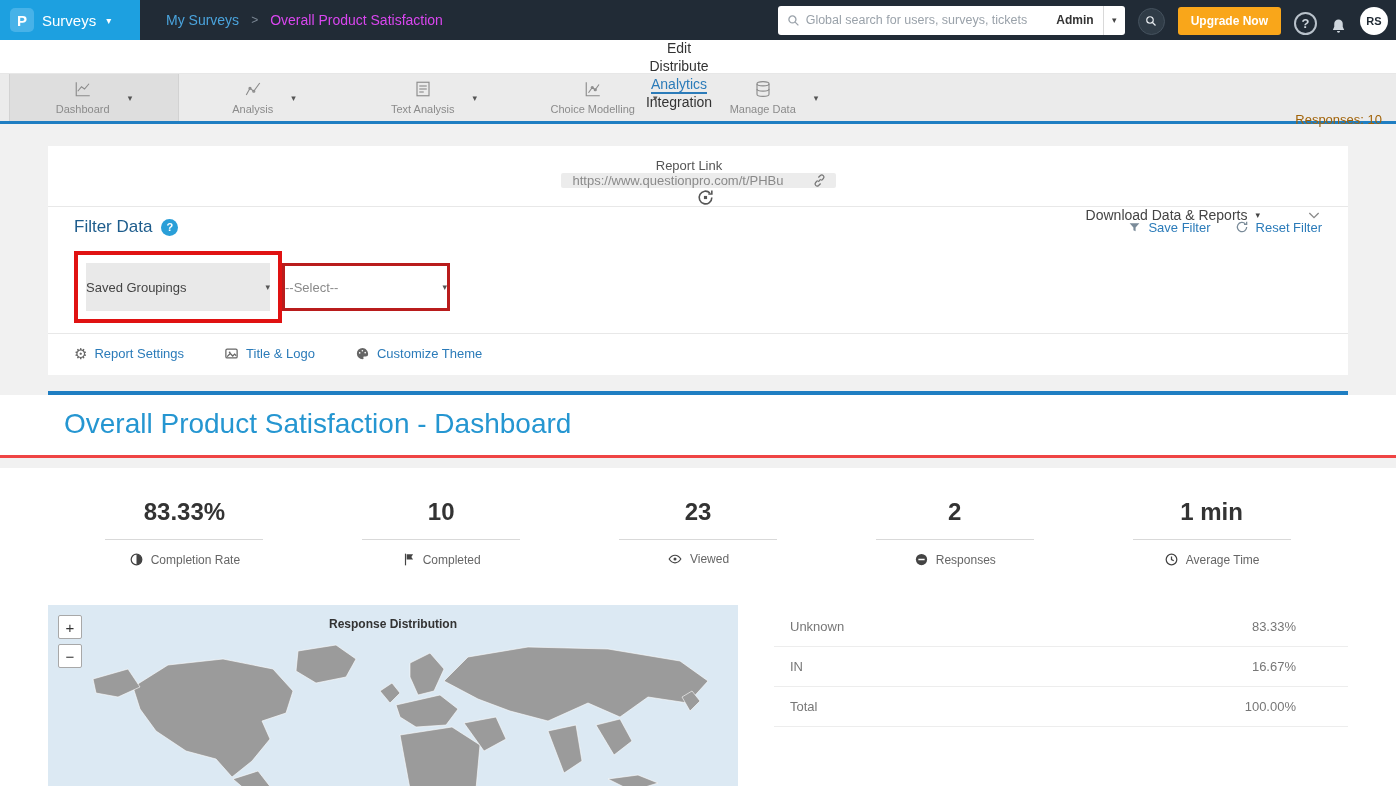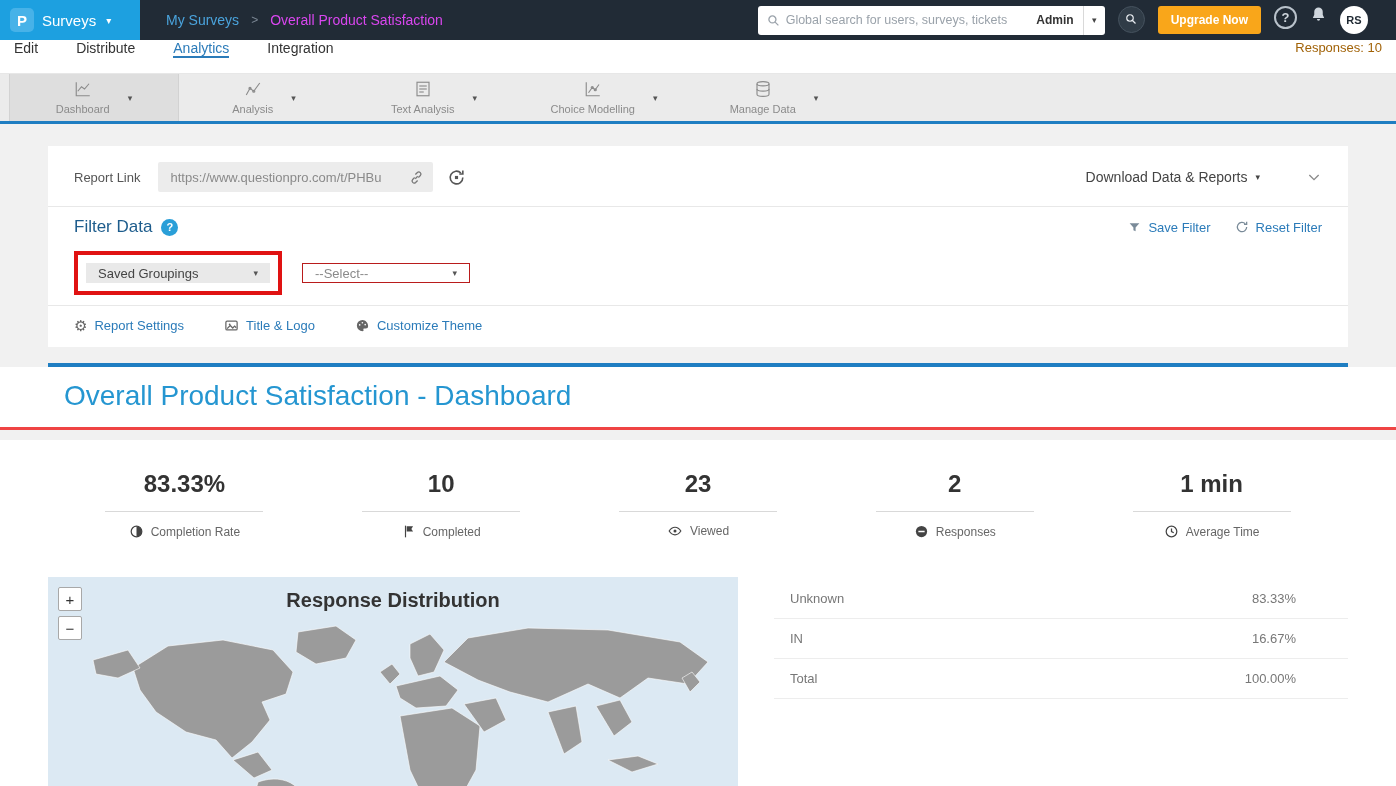--- a/index.html
+++ b/index.html
@@ -9,71 +9,71 @@
   
   .topbar { height:40px; background:#212b36; display:flex; align-items:center; }
   .brand { width:140px; height:40px; background:#1da0e0; display:flex; align-items:center; gap:8px; padding:0 10px; cursor:pointer; flex:none; }
   .brand-logo { width:24px; height:24px; background:#47b2e8; border-radius:5px; color:#fff; font-weight:bold; font-size:15px; display:flex; align-items:center; justify-content:center; }
   .brand-label { color:#fff; font-size:15px; }
   .brand-caret { color:#fff; font-size:10px; margin-left:2px; }
   .breadcrumb { display:flex; align-items:center; margin-left:26px; }
   .bc-parent { color:#4aa3dc; font-size:14px; text-decoration:none; cursor:pointer; }
   .bc-sep { color:#7b8794; font-size:12px; margin:0 12px; }
   .bc-current { color:#d946ef; font-size:14px; }
-  .top-right { margin-left:auto; display:flex; align-items:flex-start; gap:13px; padding-right:28px; }
+  .top-right { margin-left:auto; display:flex; align-items:flex-end; gap:13px; padding-right:8px; }
   .searchbox { width:347px; height:29px; background:#fff; border-radius:3px; display:flex; align-items:center; overflow:hidden; }
   .sb-icon { color:#9aa2aa; margin:0 6px 0 9px; display:flex; }
   .sb-input { flex:1; border:0; outline:none; font-size:12.5px; color:#555; font-family:"Liberation Sans", sans-serif; }
   .sb-input::placeholder { color:#9aa2aa; }
   .sb-scope { font-size:12px; font-weight:bold; color:#333; padding:0 9px; cursor:pointer; }
   .sb-caret { width:22px; height:29px; border-left:1px solid #d9d9d9; display:flex; align-items:center; justify-content:center; color:#444; font-size:9px; cursor:pointer; }
   .circle-search { width:27px; height:27px; border-radius:50%; background:#303c47; border:1px solid #45525e; color:#e6eaee; display:flex; align-items:center; justify-content:center; cursor:pointer; }
   .upgrade { background:#f9a61a; color:#fff; font-weight:bold; font-size:12px; border:0; border-radius:3px; padding:7px 13px; cursor:pointer; font-family:"Liberation Sans", sans-serif; }
   .help-circle { width:23px; height:23px; border-radius:50%; border:2px solid #b9c2cb; color:#cfd6dd; font-size:13px; font-weight:bold; display:flex; align-items:center; justify-content:center; cursor:pointer; }
   .bell { color:#cfd6dd; display:flex; cursor:pointer; }
   .avatar { width:28px; height:28px; border-radius:50%; background:#ffffff; color:#1f2933; font-size:11px; font-weight:bold; display:flex; align-items:center; justify-content:center; cursor:pointer; }
 
   
-  .nav { height:34px; background:#fff; display:flex; align-items:flex-start; padding:0 14px; border-bottom:1px solid #e7e7e7; }
+  .nav { height:34px; background:#fff; display:flex; align-items:center; padding:0 14px; border-bottom:1px solid #e7e7e7;flex-direction:column; }
   .nav-tab { display:flex; align-items:center; margin-right:38px; font-size:14px; color:#333; cursor:pointer; border-bottom:2px solid transparent; }
   .nav-tab.active { color:#2b7bb9; border-bottom-color:#2b7bb9; }
   .responses { margin-left:auto; display:flex; align-items:center; color:#a16207; font-size:13px; }
 
   
   .toolbar { height:50px; background:#ebebeb; display:flex; align-items:stretch; border-bottom:3px solid #1f7ec2; }
   .tool-item { min-width:170px; display:flex; align-items:center; justify-content:center; cursor:pointer; }
   .tool-item.active { background:#dedede; border-right:1px solid #d2d2d2; border-left:1px solid #d2d2d2; margin-left:9px; }
   .tool-col { display:flex; flex-direction:column; align-items:center; gap:1px; color:#8b8b8b; }
   .tool-label { font-size:11px; color:#8b8b8b; }
   .tool-caret { color:#555; font-size:9px; margin-left:18px; }
 
   
   .card1 { margin:22px 48px 0; background:#fff; padding:12px 26px 14px; }
-  .report-row { display:flex; align-items:center; height:38px; }
+  .report-row { display:flex; align-items:center; height:38px;flex-direction:column; }
   .rl-label { font-size:13px; color:#555; margin-right:18px; }
   .rl-input { width:275px; height:30px; background:#ececec; border-radius:2px; display:flex; align-items:center; padding:0 9px 0 12px; gap:8px; }
   .rl-input input { flex:1; min-width:0; background:transparent; border:0; outline:none; font-size:13px; color:#8a8a8a; font-family:"Liberation Sans", sans-serif; }
   .rl-link-icon { color:#777; display:flex; cursor:pointer; }
   .rl-refresh { margin-left:14px; color:#555; display:flex; cursor:pointer; }
   .report-right { margin-left:auto; display:flex; align-items:center; gap:46px; }
   .download { font-size:14px; color:#444; cursor:pointer; display:flex; align-items:center; gap:8px; }
   .download .dl-caret { font-size:9px; color:#444; }
   .collapse-chevron { color:#8a8a8a; display:flex; cursor:pointer; }
   .hr { height:1px; background:#e8e8e8; margin:10px -26px; }
   .filter-head { display:flex; align-items:center; margin-top:8px; }
   .filter-title { font-size:17px; color:#1d5c8c; }
   .filter-help { width:17px; height:17px; border-radius:50%; background:#2a9fd8; color:#fff; font-size:11px; font-weight:bold; display:flex; align-items:center; justify-content:center; margin-left:9px; cursor:pointer; }
   .filter-actions { margin-left:auto; display:flex; align-items:center; gap:24px; }
   .filter-action { display:flex; align-items:center; gap:7px; color:#2b7bb9; font-size:13px; cursor:pointer; }
   .filter-action .fa-icon { color:#7a8b99; display:flex; }
   .selects-row { display:flex; align-items:center; margin:14px 0 4px; }
   .red-annotation { border:4px solid #e01212; padding:8px; display:inline-block; }
-  .select { height:20px; display:flex; align-items:center; justify-content:space-between; padding:0 12px; font-size:13px; cursor:pointer; }
+  .select { height:48px; display:flex; align-items:center; justify-content:space-between; padding:0 0; font-size:13px; cursor:pointer; }
   .select-groupings { width:184px; background:#e9e9e9; color:#444; }
-  .select-plain { width:168px; background:#fff; border:1px solid #b91c1c; color:#8a8a8a; margin-left:20px; }
+  .select-plain { width:168px; background:#fff; border:3px solid #b91c1c; color:#8a8a8a; }
   .select .select-caret { font-size:9px; color:#555; }
   .links-row { display:flex; align-items:center; gap:40px; margin-top:12px; }
   .cfg-link { display:flex; align-items:center; gap:7px; color:#2b7bb9; font-size:13px; cursor:pointer; }
   .cfg-link .cl-icon { color:#666; display:flex; font-size:15px; line-height:1; }
 
   
   .blue-bar { height:4px; background:#1f7ec2; margin:16px 48px 0; }
   .title-band { background:#fff; padding:13px 0 15px 64px; border-bottom:3px solid #ef4444; }
   .page-title { font-size:28px; color:#2596d1; }
   .gap-band { height:10px; background:#f1f1f1; }
@@ -83,21 +83,21 @@
   .stats-row { display:flex; padding:0 56px; }
   .stat { flex:1; text-align:center; }
   .stat-value { font-size:24px; font-weight:bold; color:#333; }
   .stat-rule { width:158px; height:1px; background:#d9d9d9; margin:13px auto 12px; }
   .stat-label-row { display:inline-flex; align-items:flex-end; gap:7px; color:#666; font-size:12px; }
   .stat-icon { color:#444; display:flex; }
 
   
   .bottom { display:flex; margin:34px 48px 0; gap:36px; }
   .map-card { width:690px; flex:none; background:#dce9f3; position:relative; height:420px; }
-  .map-title { text-align:center; font-size:20px; font-weight:bold; color:#333; padding-top:12px; }
+  .map-title { text-align:center; font-size:12px; font-weight:bold; color:#333; padding-top:12px; }
   .zoom-controls { position:absolute; top:10px; left:10px; display:flex; flex-direction:column; gap:5px; }
   .zoom-btn { width:24px; height:24px; background:#fff; border:1px solid #a8a8a8; border-radius:2px; font-size:15px; color:#333; display:flex; align-items:center; justify-content:center; cursor:pointer; font-family:"Liberation Sans", sans-serif; }
   .worldmap { display:block; margin-top:8px; }
   .table-card { flex:1; margin-top:2px; }
   .tbl-head { display:flex; align-items:center; justify-content:space-between; background:#f5f5f5; border-top:1px solid #e4e4e4; border-bottom:1px solid #e4e4e4; padding:9px 16px; color:#555; font-size:13px; }
   .tbl-head-right { display:flex; align-items:center; gap:10px; }
   .sorter { display:inline-flex; flex-direction:column; font-size:6px; line-height:6px; color:#b8b8b8; cursor:pointer; }
   .tbl-row { display:flex; align-items:center; justify-content:space-between; padding:12px 16px; font-size:13px; color:#777; border-bottom:1px solid #ededed; }
   .tbl-row .val { padding-right:36px; }
 </style>

